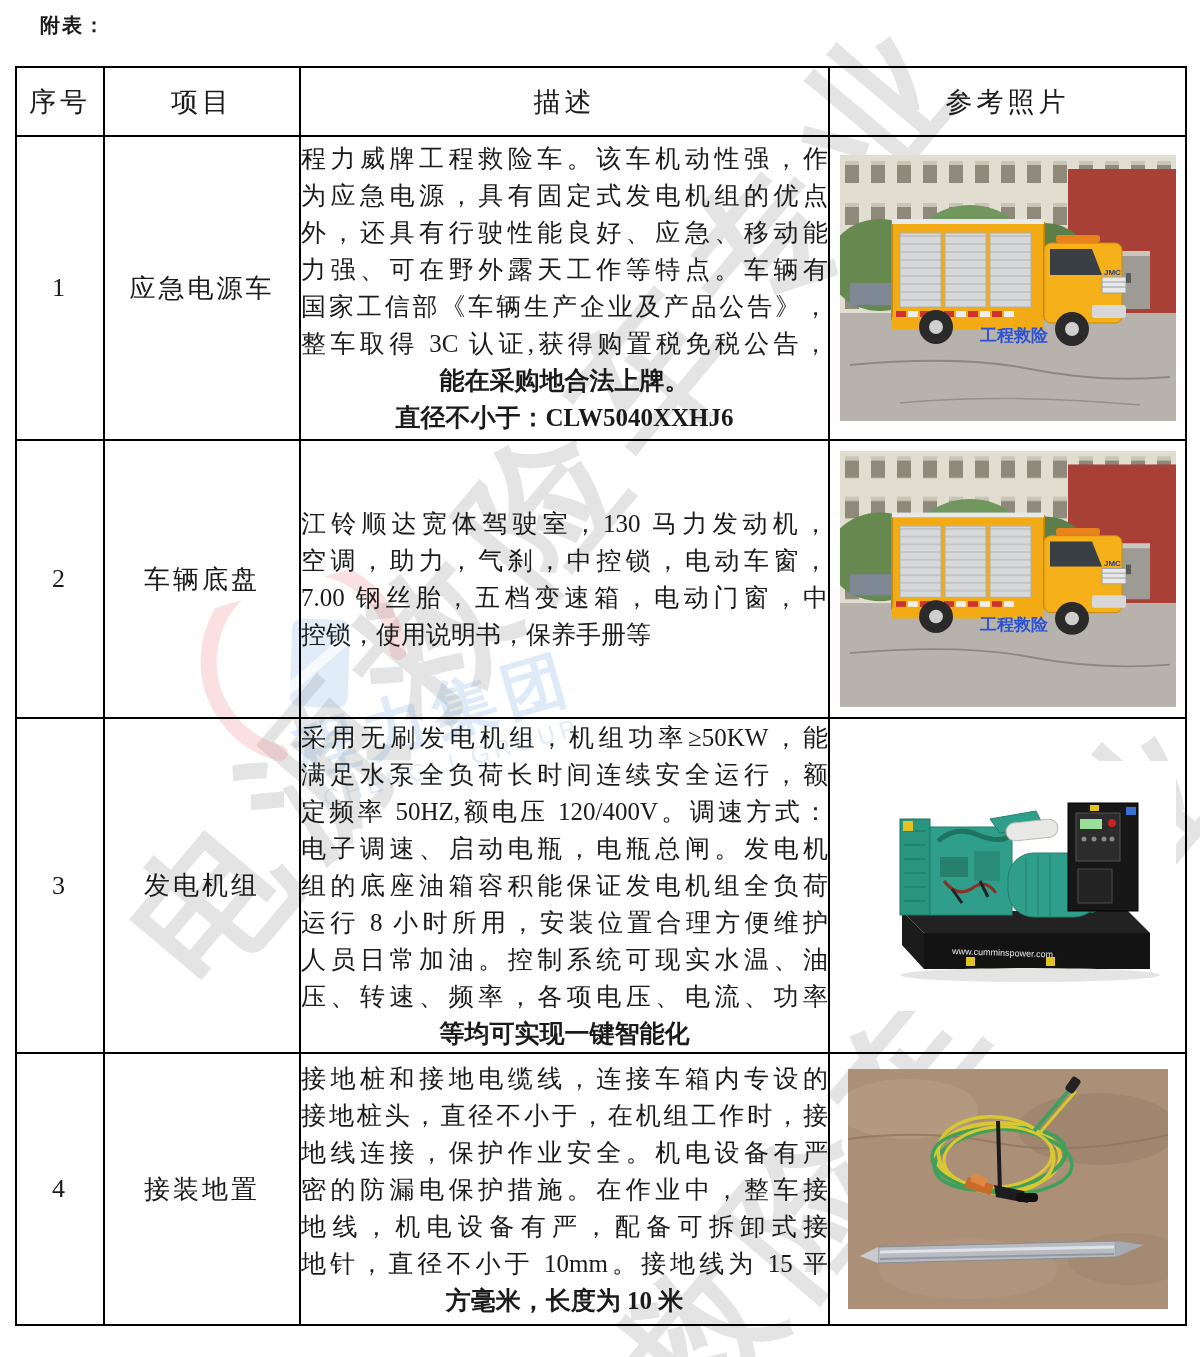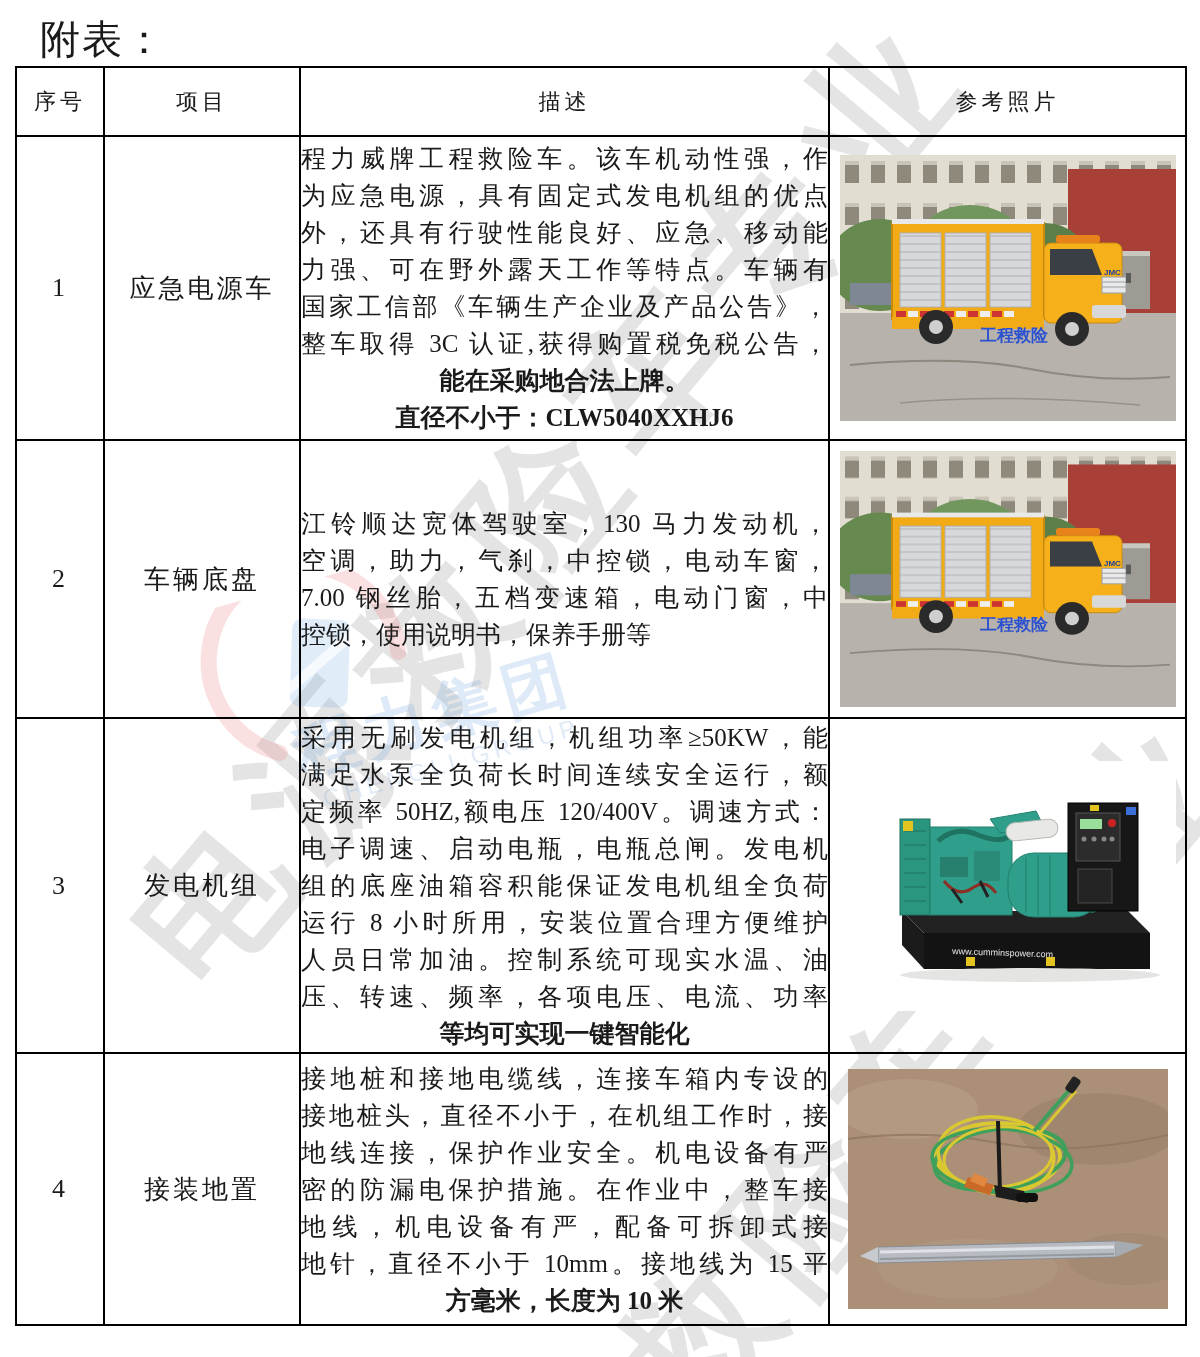--- a/index.html
+++ b/index.html
@@ -2,21 +2,21 @@
 <html><head>
 <meta charset="utf-8">
 <style>
   html,body{margin:0;padding:0;}
   body{
     width:1200px;height:1357px;position:relative;background:#ffffff;
     font-family:"Liberation Serif","DejaVu Serif",serif;color:#1a1a1a;
     overflow:hidden;
   }
   .page-title{
-    position:absolute;left:40px;top:12px;font-size:40px;font-weight:normal;
+    position:absolute;left:40px;top:12px;font-size:20px;font-weight:bold;
     letter-spacing:2px;z-index:5;
   }
   
   .wm-text{
     position:absolute;z-index:1;white-space:nowrap;pointer-events:none;
     font-size:150px;font-weight:bold;letter-spacing:22px;
     color:rgba(130,130,130,0.22);
     transform:rotate(-50deg);transform-origin:left center;
   }
   #wm1{left:165px;top:860px;}
@@ -28,21 +28,21 @@
   #wm-logo-main{left:185px;top:560px;width:430px;height:250px;}
   .wm-logo .cn{font-size:64px;font-weight:bold;color:rgba(120,170,220,0.55);letter-spacing:8px;}
   
   table.main{
     position:absolute;left:15px;top:66px;z-index:2;
     border-collapse:collapse;table-layout:fixed;width:1170px;
     background:transparent;
   }
   table.main td{border:2px solid #000;padding:0;vertical-align:middle;overflow:hidden;}
   col.c1{width:88px;} col.c2{width:196px;} col.c3{width:529px;} col.c4{width:357px;}
-  tr.hdr td{height:67px;text-align:center;font-size:22px;letter-spacing:4px;}
+  tr.hdr td{height:67px;text-align:center;font-size:27px;letter-spacing:4px;}
   td.num,td.item{text-align:center;font-size:26px;letter-spacing:3px;}
   td.desc{padding:6px 9px;}
   td.desc .line{font-size:25px;line-height:37px;height:37px;white-space:nowrap;}
   td.desc .line.justify{text-align:justify;text-align-last:justify;}
   td.desc .line.center{text-align:center;text-align-last:center;font-weight:bold;}
   td.desc .line.left{text-align:center;text-align-last:left;}
   td.photo{vertical-align:middle;text-align:center;}
   .ph{display:inline-block;vertical-align:middle;}
   svg text{font-family:"Liberation Sans","DejaVu Sans",sans-serif;}
 </style>

